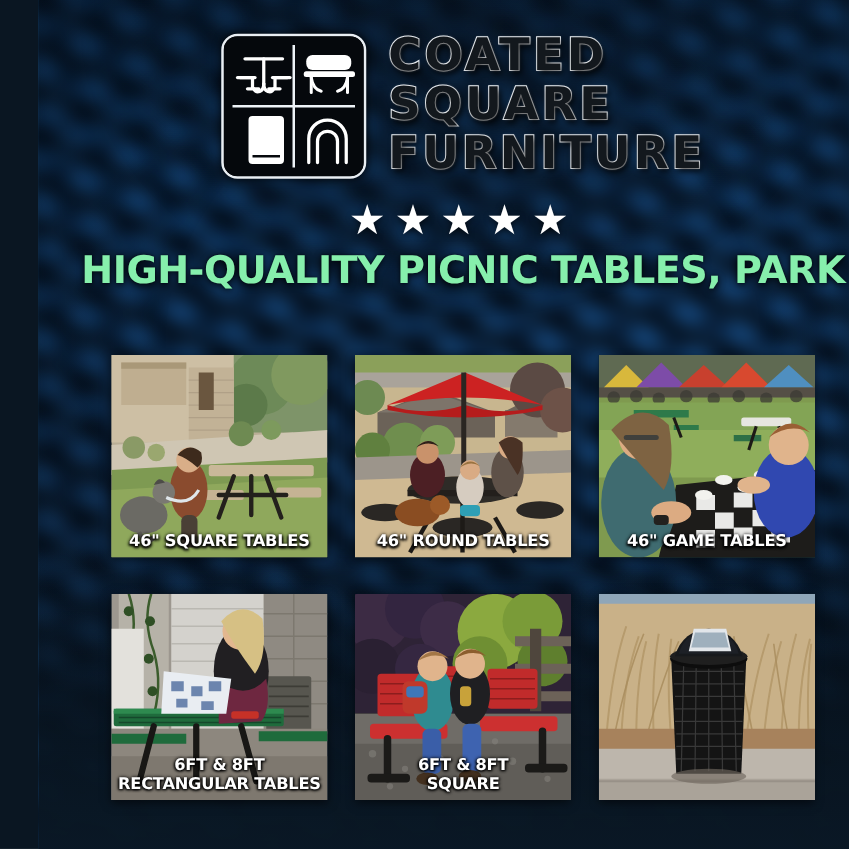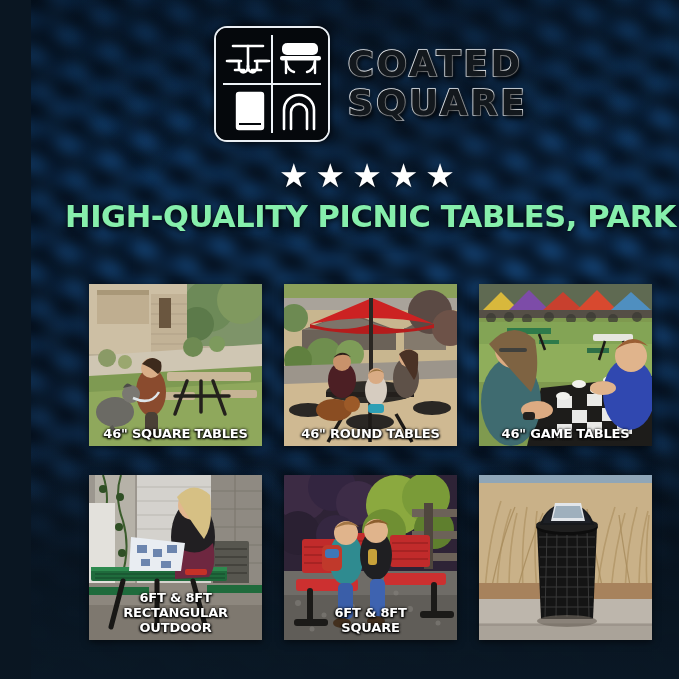--- a/index.html
+++ b/index.html
@@ -252,20 +252,21 @@
           <g stroke="#ffffff" stroke-width="2.6" fill="none" stroke-linecap="round">
             <path d="M68 101 L68 82 A15 15 0 0 1 98 82 L98 101"></path>
             <path d="M75 101 L75 84 A8 8 0 0 1 91 84 L91 101"></path>
           </g>
         </svg>
       </div>
 
       <div class="logo-words">
         <div class="logo-word">COATED</div>
         <div class="logo-word">SQUARE</div>
+        <div class="logo-word">FURNITURE</div>
       </div>
     </div>
 
     <div class="stars">★★★★★</div>
 
     <div class="headline">
       <span class="hl-line">HIGH-QUALITY PICNIC TABLES, PARK</span>
     </div>
 
     <div class="tile-grid">
@@ -550,21 +551,21 @@
               <rect x="78" y="70" width="10" height="8"></rect>
                 <rect x="52" y="84" width="9" height="7"></rect>
               <rect x="72" y="86" width="10" height="7"></rect>
             </g>
 
             <rect x="96" y="94" width="22" height="6" rx="2" fill="#c63127"></rect>
           </svg>
         </div>
         <div class="tile-caption">
           <span class="cap-line">6FT &amp; 8FT</span>
-          <span class="cap-line">RECTANGULAR OUTDOOR</span>
+          <span class="cap-line">RECTANGULAR TABLES</span>
         </div>
       </div>
 
       <div class="tile">
         <div class="tile-photo">
           <svg viewBox="0 0 173 165" preserveAspectRatio="none" xmlns="http://www.w3.org/2000/svg">
             <rect width="173" height="165" fill="#4a5a36"></rect>
 
             <rect x="0" y="0" width="173" height="96" fill="#2e2336"></rect>
             <circle cx="18" cy="20" r="26" fill="#3c2b44"></circle>

